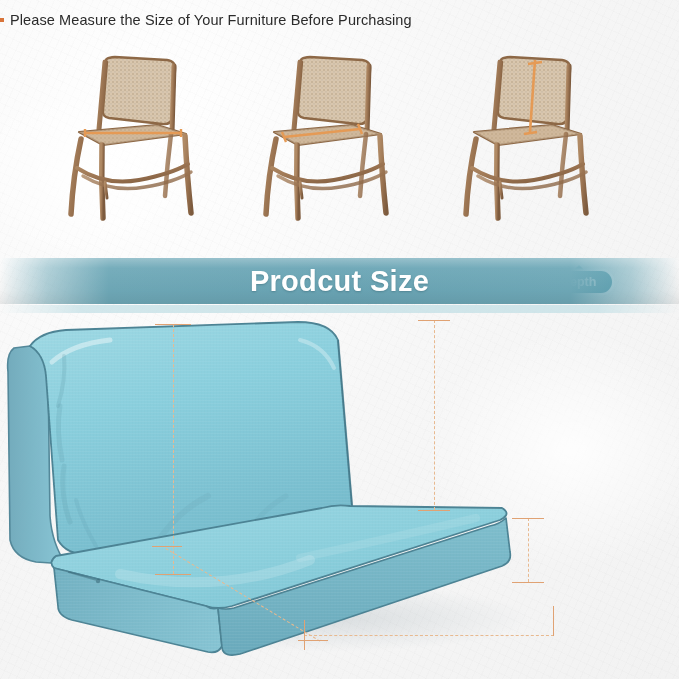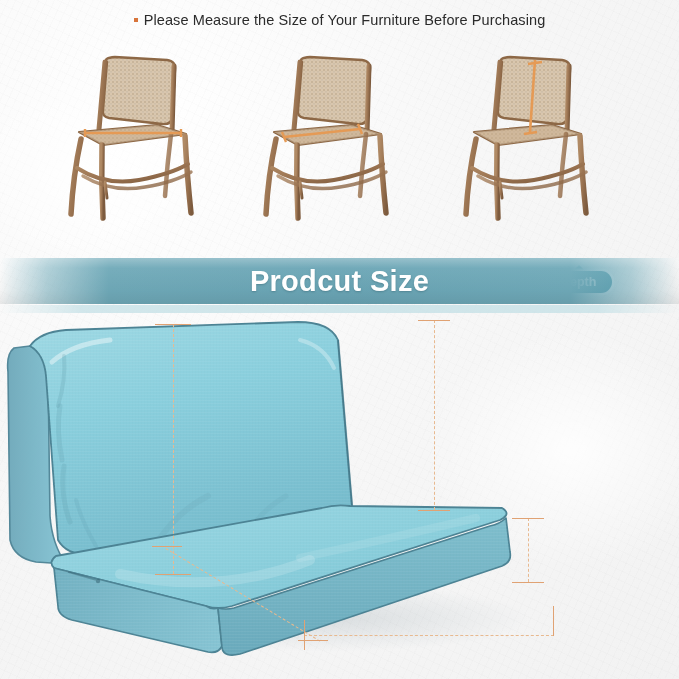--- a/index.html
+++ b/index.html
@@ -32,21 +32,20 @@
     background: radial-gradient(ellipse at center, rgba(255,255,255,0.85) 0%, rgba(255,255,255,0) 70%);
     pointer-events: none;
   }
 
   
   .headline {
     position: absolute;
     top: 12px;
     left: 0;
     width: 679px;
-    text-align: center;
     font-size: 14.5px;
     color: #2b2b2b;
     letter-spacing: 0.1px;
     white-space: nowrap;
   }
   .bullet-sq {
     display: inline-block;
     width: 4px;
     height: 4px;
     background: #d8743a;

